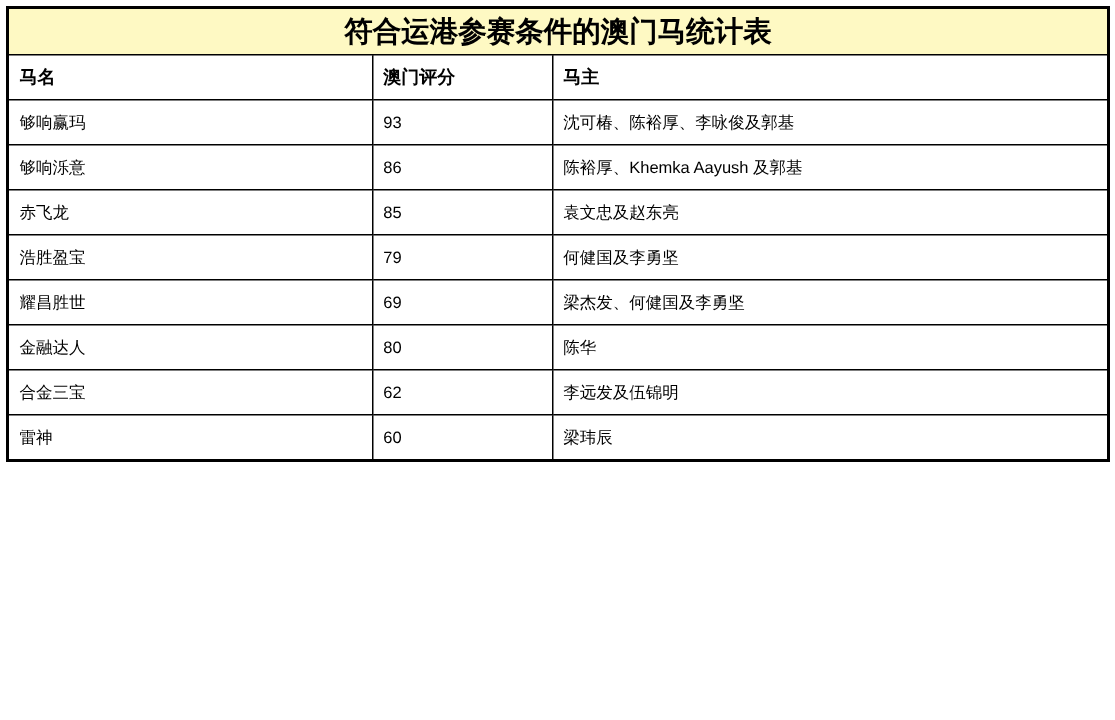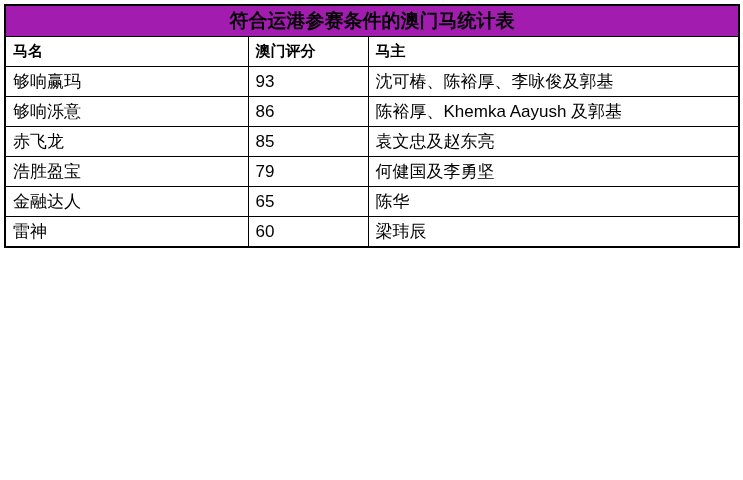--- a/index.html
+++ b/index.html
@@ -20,56 +20,56 @@
     left: 4px;
     top: 4px;
     width: 734px;
     border-collapse: collapse;
     table-layout: fixed;
     border: 2px solid #000000;
   }
   table.horse-table td, table.horse-table th {
     border: 1px solid #000000;
     padding: 2px 7px;
-    font-size: 17px;
+    font-size: 11px;
     color: #000000;
     text-align: left;
     vertical-align: middle;
     height: 25px;
     overflow: hidden;
     white-space: nowrap;
   }
   tr.title-row td {
     text-align: center;
     font-weight: bold;
     font-size: 19px;
     height: 25px;
     border: 1px solid #000000;
   }
   tr.header-row th {
     font-weight: bold;
-    font-size: 15px;
+    font-size: 12px;
   }
   col.c-name  { width: 243px; }
   col.c-score { width: 120px; }
   col.c-owner { width: 371px; }
 </style>
 </head>
 <body>
 
 <div class="stage">
   <table class="horse-table">
     <colgroup>
       <col class="c-name">
       <col class="c-score">
       <col class="c-owner">
     </colgroup>
     <tbody>
       <tr class="title-row">
-        <td colspan="3" style="background-color: #a21caf; margin-top: 29px;">符合运港参赛条件的澳门马统计表</td>
+        <td colspan="3" style="background-color: #fef9c3; margin-top: 29px;">符合运港参赛条件的澳门马统计表</td>
       </tr>
       <tr class="header-row">
         <th>马名</th>
         <th>澳门评分</th>
         <th>马主</th>
       </tr>
       <tr>
         <td>够响赢玛</td>
         <td>93</td>
         <td>沈可椿、陈裕厚、李咏俊及郭基</td>
@@ -83,23 +83,33 @@
         <td>赤飞龙</td>
         <td>85</td>
         <td>袁文忠及赵东亮</td>
       </tr>
       <tr>
         <td>浩胜盈宝</td>
         <td>79</td>
         <td>何健国及李勇坚</td>
       </tr>
       <tr>
+        <td>耀昌胜世</td>
+        <td>69</td>
+        <td>梁杰发、何健国及李勇坚</td>
+      </tr>
+      <tr>
         <td>金融达人</td>
-        <td>65</td>
+        <td>80</td>
         <td>陈华</td>
+      </tr>
+      <tr>
+        <td>合金三宝</td>
+        <td>62</td>
+        <td>李远发及伍锦明</td>
       </tr>
       <tr>
         <td>雷神</td>
         <td>60</td>
         <td>梁玮辰</td>
       </tr>
 
     </tbody>
   </table>
 </div>

